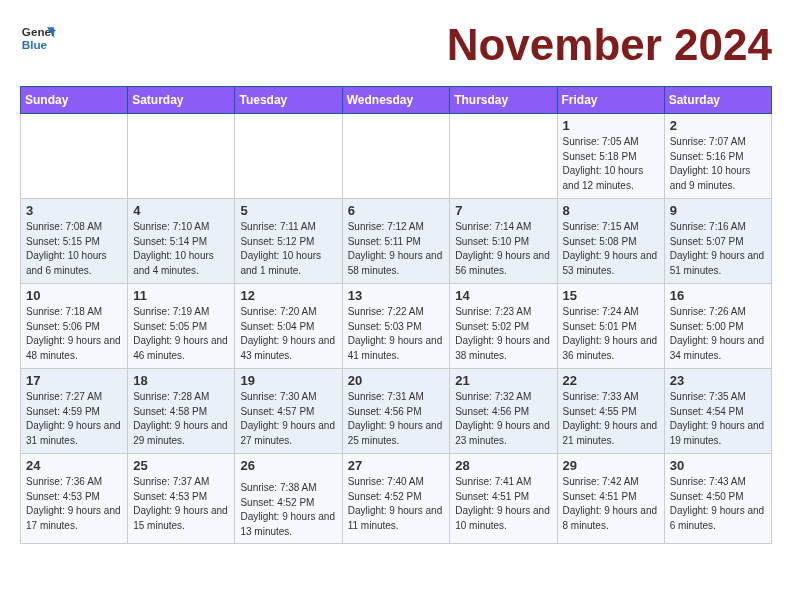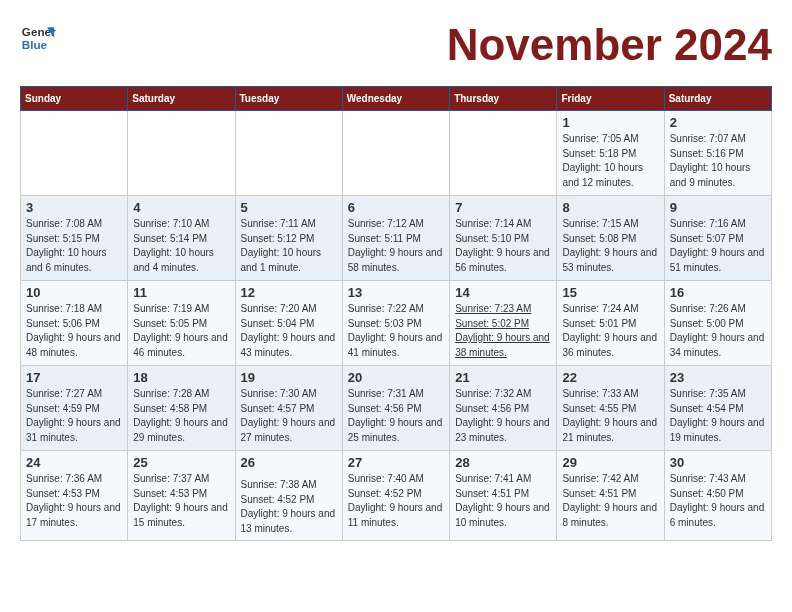--- a/index.html
+++ b/index.html
@@ -35,23 +35,23 @@
     }
     .location {
       font-size: 14px;
       color: #555;
     }
     table {
       width: 100%;
       border-collapse: collapse;
     }
     thead tr th {
-      background-color: #7f1d1d;
+      background-color: #8b5cf6;
       color: #fff;
-      font-size: 10px;
+      font-size: 12px;
       font-weight: bold;
       padding: 6px 4px;
       text-align: left;
       border: 1px solid #1a5a9a;
     }
     tbody tr td {
       border: 1px solid #ccc;
       vertical-align: top;
       padding: 4px 5px;
       font-size: 10.5px;
@@ -193,21 +193,21 @@
 Daylight: 9 hours and 43 minutes.</div>
         </td>
         <td>
           <span class="day-num">13</span>
           <div class="day-info" style="white-space: pre-line;">Sunrise: 7:22 AM
 Sunset: 5:03 PM
 Daylight: 9 hours and 41 minutes.</div>
         </td>
         <td>
           <span class="day-num">14</span>
-          <div class="day-info" style="white-space: pre-line; text-decoration: underline;">Sunrise: 7:23 AM
+          <div class="day-info" style="white-space: pre-line;">Sunrise: 7:23 AM
 Sunset: 5:02 PM
 Daylight: 9 hours and 38 minutes.</div>
         </td>
         <td>
           <span class="day-num">15</span>
           <div class="day-info" style="white-space: pre-line;">Sunrise: 7:24 AM
 Sunset: 5:01 PM
 Daylight: 9 hours and 36 minutes.</div>
         </td>
         <td>

